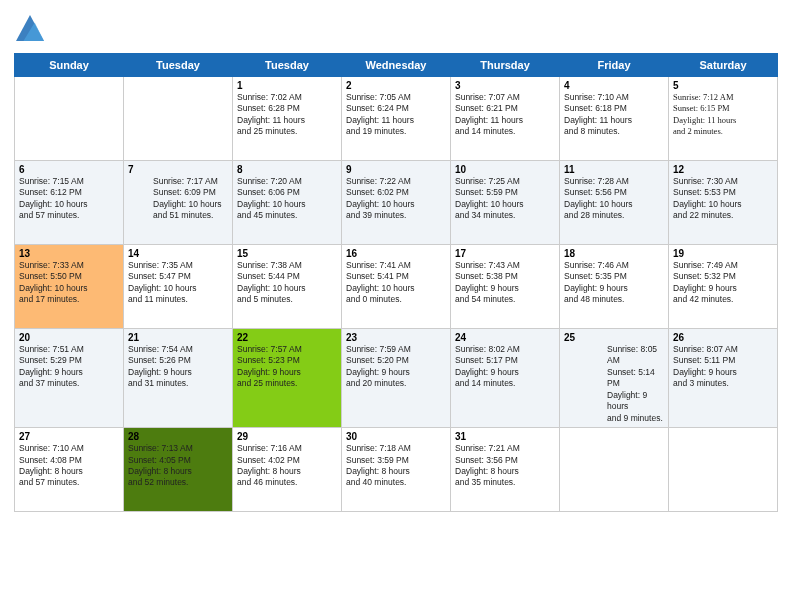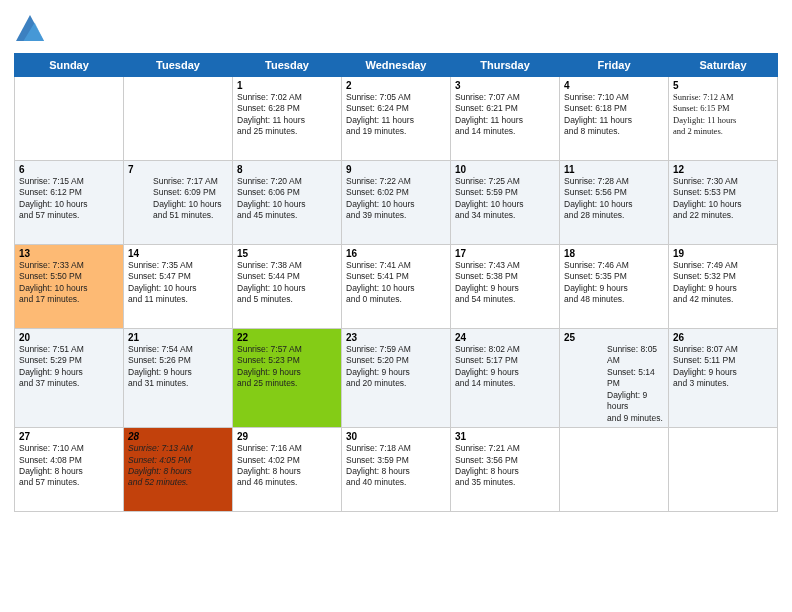--- a/index.html
+++ b/index.html
@@ -329,21 +329,21 @@
           </td>
         </tr>
         <tr>
           <td style="background-color: rgb(255, 255, 255);">
             <div class="day-num">27</div>
             <div class="day-info" style="white-space: pre-line;">Sunrise: 7:10 AM
 Sunset: 4:08 PM
 Daylight: 8 hours
 and 57 minutes.</div>
           </td>
-          <td style="background-color: #c2410c; font-style: italic;">
+          <td style="background-color: #4d7c0f;">
             <div class="day-num">28</div>
             <div class="day-info" style="white-space: pre-line;">Sunrise: 7:13 AM
 Sunset: 4:05 PM
 Daylight: 8 hours
 and 52 minutes.</div>
           </td>
           <td style="background-color: rgb(255, 255, 255);">
             <div class="day-num">29</div>
             <div class="day-info" style="white-space: pre-line;">Sunrise: 7:16 AM
 Sunset: 4:02 PM

